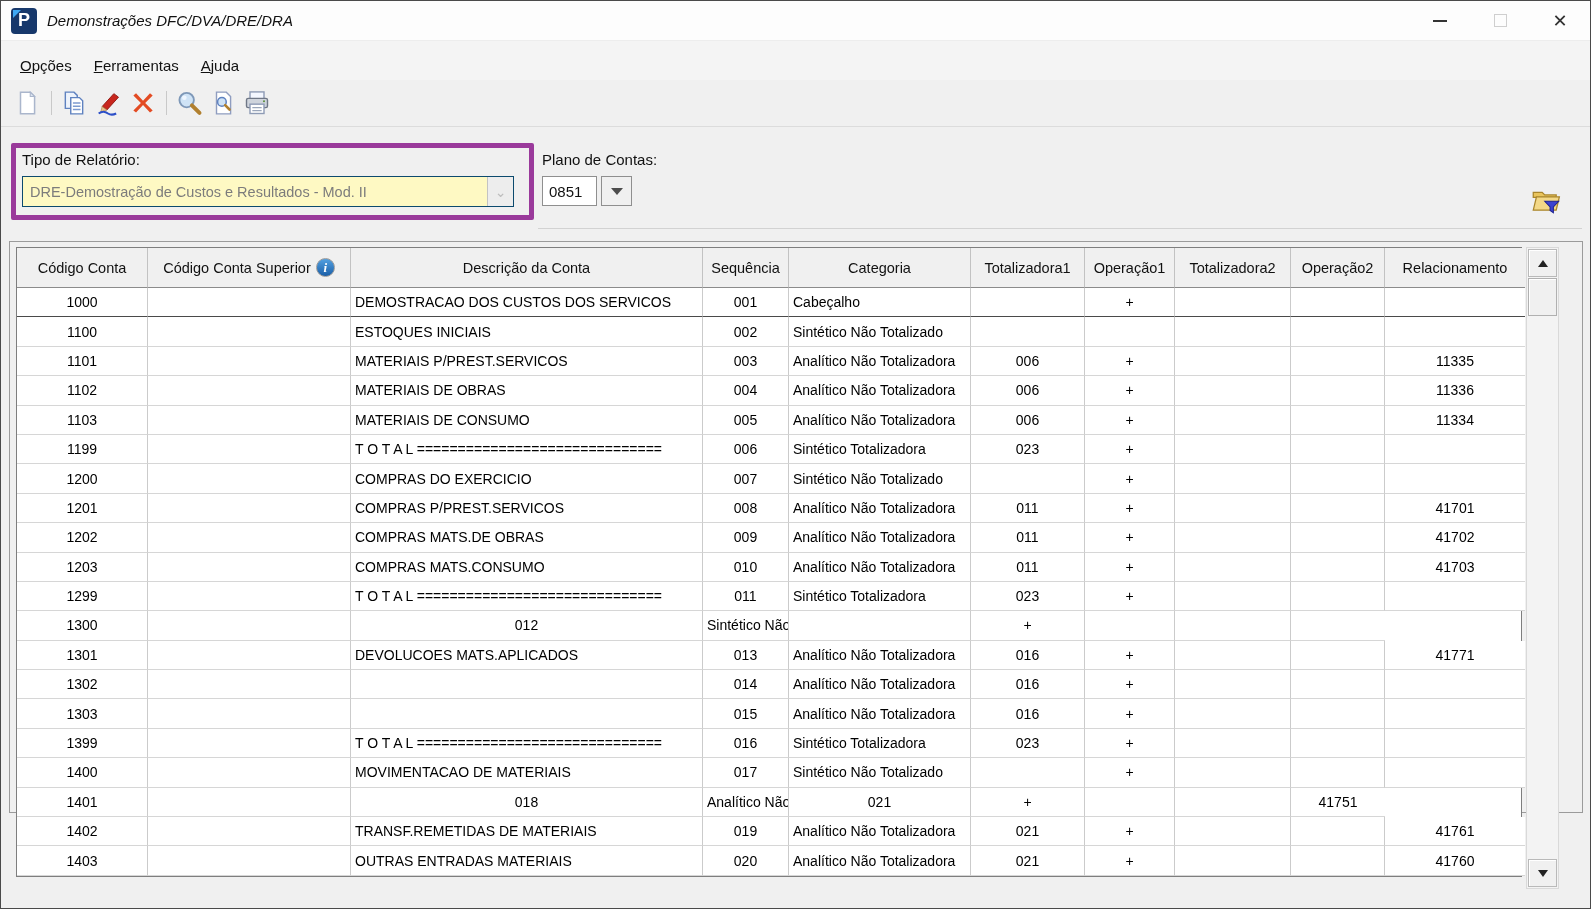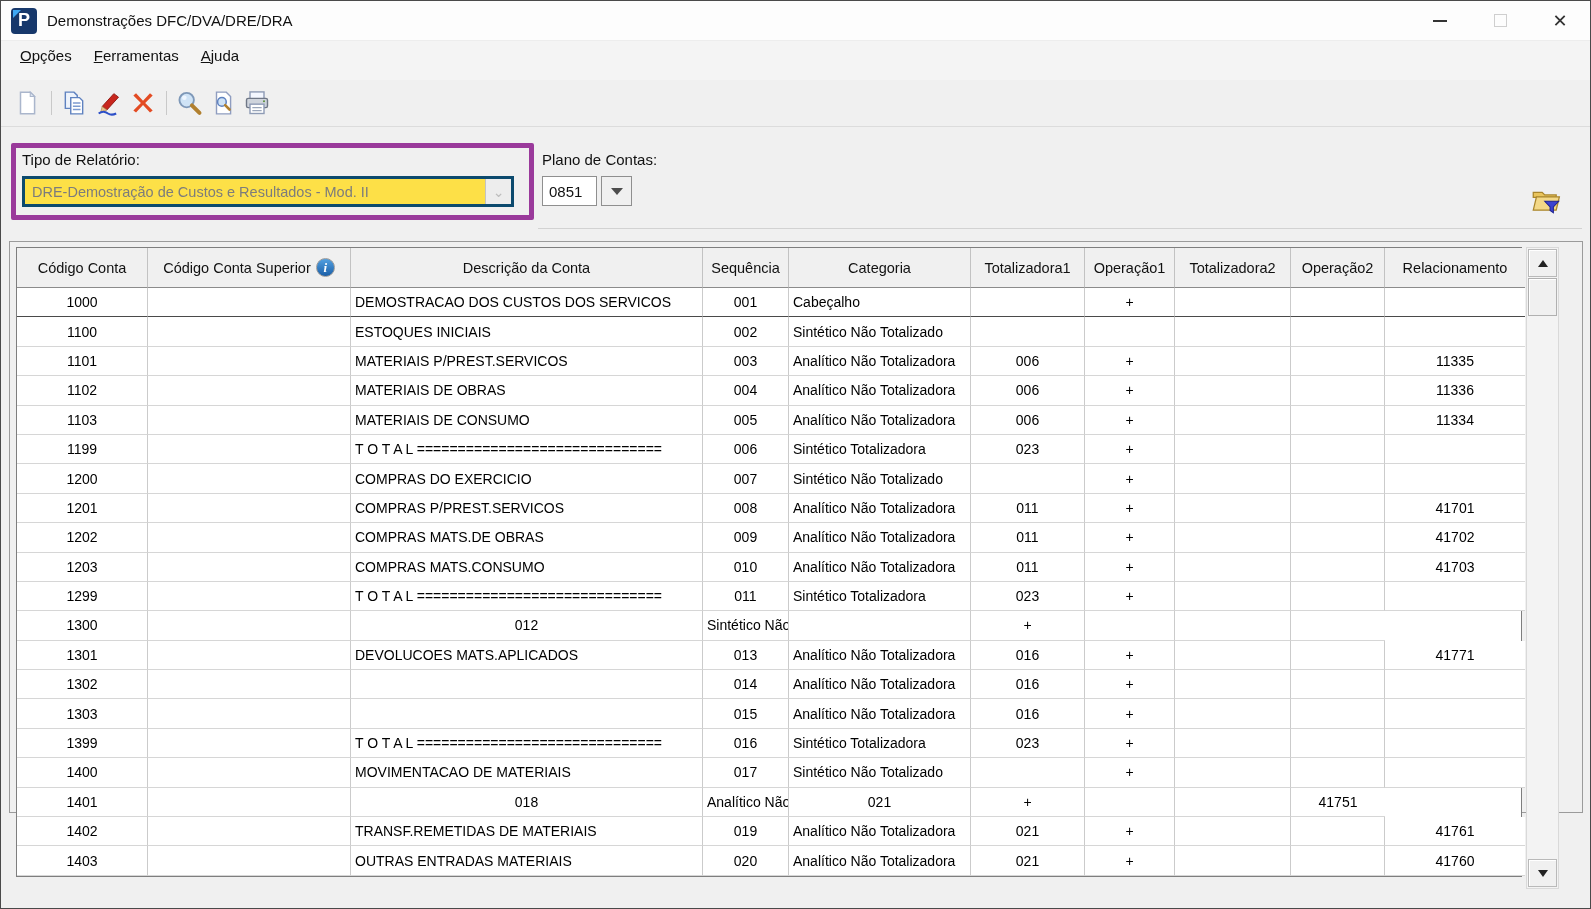--- a/index.html
+++ b/index.html
@@ -8,40 +8,40 @@
     font-family: "Liberation Sans", sans-serif;
     background:#f0f0f0;
     position:relative;
     border:1px solid #4a4a4a;
     overflow:hidden;
   }
   
   .titlebar{position:absolute;left:0;top:0;width:100%;height:40px;background:#fdfdfd;display:flex;align-items:center;border-bottom:1px solid #ededed;}
   .app-icon{width:26px;height:26px;margin-left:10px;border-radius:4px;background:#17386b;color:#fff;font-weight:bold;font-size:18px;display:flex;align-items:center;justify-content:center;position:relative;}
   .app-icon .accent{position:absolute;left:2px;top:2px;width:0;height:0;border-top:8px solid #3fa9f5;border-right:8px solid transparent;}
-  .title-text{margin-left:10px;font-size:15px;color:#111;}
+  .title-text{margin-left:10px;font-size:15px;color:#111;font-style:italic;}
   .win-controls{margin-left:auto;display:flex;height:100%;}
   .win-btn{width:60px;height:100%;display:flex;align-items:center;justify-content:center;}
   .glyph-min{width:14px;height:0;border-top:2px solid #333;}
   .glyph-max{width:13px;height:13px;border:1px solid #cfcfcf;}
   .glyph-close{font-size:18px;color:#333;line-height:1;}
   
-  .menubar{position:absolute;left:0;top:40px;width:100%;height:39px;background:#f4f4f4;display:flex;align-items:flex-start;padding-left:8px;}
+  .menubar{position:absolute;left:0;top:40px;width:100%;height:39px;background:#f4f4f4;display:flex;align-items:flex-end;padding-left:8px;}
   .menu-item{font-size:15px;color:#111;padding:6px 11px;}
   .menu-item u{text-decoration:underline;}
   
   .toolbar{position:absolute;left:0;top:79px;width:100%;height:47px;background:#f0f0f0;border-bottom:1px solid #dcdcdc;display:flex;align-items:center;padding-left:10px;}
   .tool-btn{width:32px;height:32px;display:flex;align-items:center;justify-content:center;margin-right:2px;}
   .tool-sep{width:1px;height:24px;background:#c9c9c9;margin:0 6px;}
   
   .form-area{position:absolute;left:0;top:126px;width:100%;height:114px;background:#f0f0f0;padding-left:16px;}
   .hl-box{position:absolute;left:10px;top:16px;width:523px;height:77px;border:5px solid #9A3A9B;border-radius:2px;}
   .fld-label{position:absolute;font-size:15px;color:#111;}
   .lbl-tipo{left:21px;top:24px;}
-  .combo-disabled{position:absolute;left:21px;top:49px;width:492px;height:31px;background:#fde047;border:3px solid #0c4a6e;display:flex;align-items:center;justify-content:center;}
+  .combo-disabled{position:absolute;left:21px;top:49px;width:492px;height:31px;background:#fef9c3;border:1px solid #0c4a6e;display:flex;align-items:center;justify-content:center;}
   .combo-disabled .val{flex:1;padding:0 7px;font-size:14.5px;color:#7c7c7c;white-space:nowrap;overflow:hidden;}
   .combo-disabled .dd{width:26px;height:100%;border-left:1px solid #c3c3c3;background:#ededed;display:flex;align-items:center;justify-content:center;color:#bdbdbd;font-size:14px;}
   .lbl-plano{left:541px;top:24px;}
   .plano-input{position:absolute;left:541px;top:49px;width:55px;height:30px;border:1px solid #8f8f8f;background:#fff;font-size:15px;color:#111;padding:0 6px;font-family:"Liberation Sans",sans-serif;}
   .plano-btn{position:absolute;left:600px;top:49px;width:31px;height:30px;border:1px solid #8f8f8f;background:#f0f0f0;display:flex;align-items:center;justify-content:center;}
   .tri-down{width:0;height:0;border-left:6px solid transparent;border-right:6px solid transparent;border-top:7px solid #4d4d4d;}
   .form-divider{position:absolute;left:537px;top:101px;width:1044px;height:1px;background:#d2d2d2;}
   .folder-btn{position:absolute;left:1528px;top:58px;width:34px;height:30px;display:flex;align-items:center;justify-content:center;}
   
   .table-panel{position:absolute;left:8px;top:240px;width:1574px;height:572px;background:#f0f0f0;border:1px solid #9b9b9b;}

